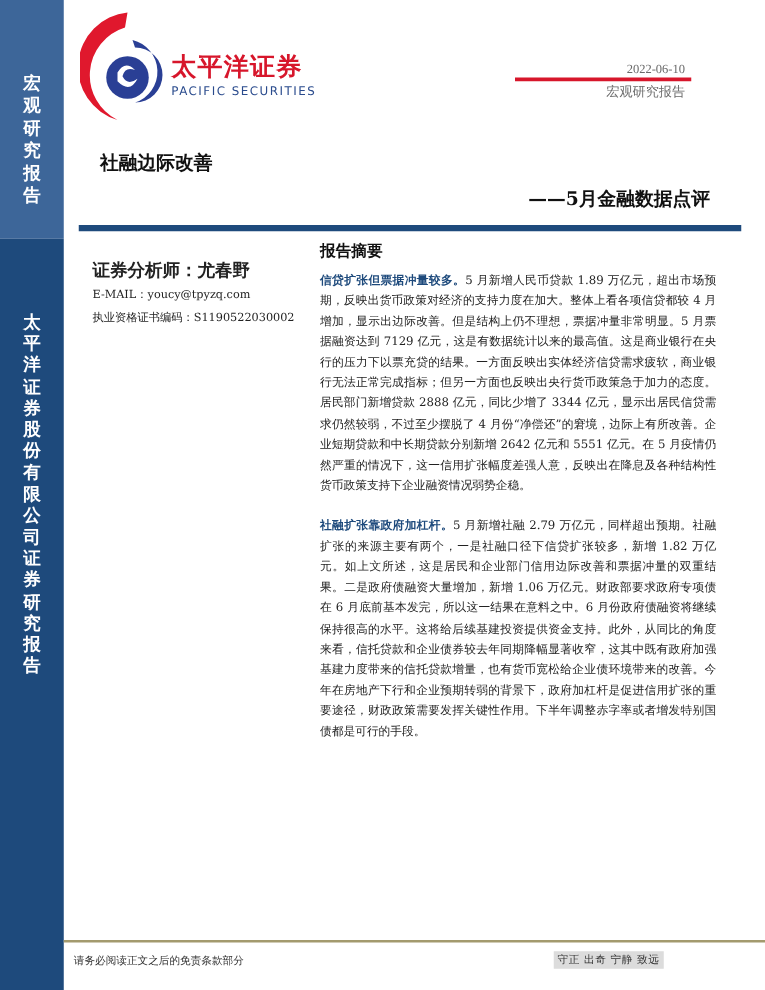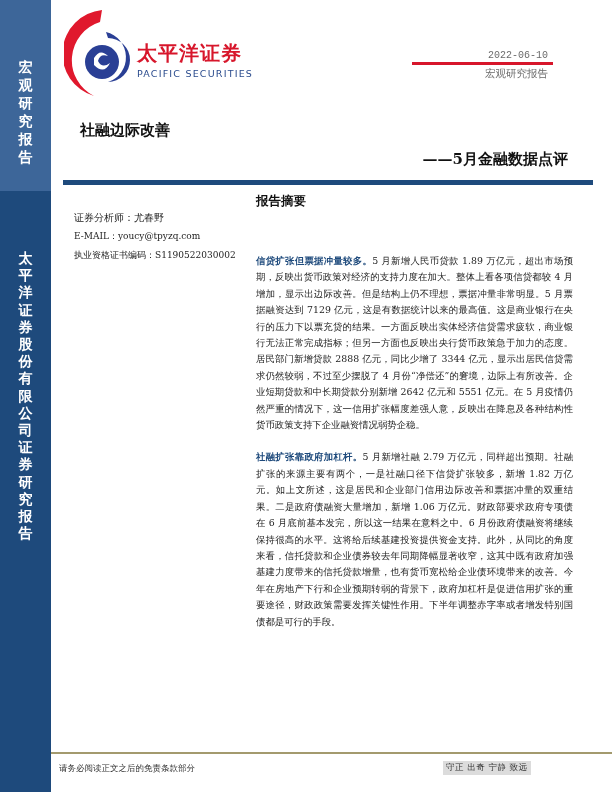--- a/index.html
+++ b/index.html
@@ -30,21 +30,21 @@
       font-size: 20px; color: #d7162b; letter-spacing: 1px;
     }
     .brand-en {
       position: absolute; left: 137px; top: 68px;
       font-family: "DejaVu Sans", sans-serif; font-size: 9.5px;
       color: #2a4b8d; letter-spacing: 1.2px;
     }
 
     .date {
       position: absolute; right: 64px; top: 50px;
-      font-family: Liberation Mono, monospace; font-size: 10px; color: #6a6a6a; margin-left: 24px;
+      font-family: Liberation Serif, serif; font-size: 10px; color: #6a6a6a; margin-left: 24px;
     }
     .red-rule {
       position: absolute; left: 412px; top: 62px; width: 141px; height: 3px;
       background: #d7162b;
     }
     .report-type {
       position: absolute; right: 64px; top: 67px;
       font-family: "DejaVu Sans", sans-serif; font-size: 10.5px; color: #6a6a6a;
     }
 
@@ -56,29 +56,29 @@
       position: absolute; right: 44px; top: 150px;
       font-size: 15px; font-weight: bold; color: #111;
     }
     .blue-rule {
       position: absolute; left: 63px; top: 180px; width: 530px; height: 5px;
       background: #1e4a7c;
     }
 
     .analyst { position: absolute; left: 74px; top: 208px; font-size: 9px; color: #222; }
     .analyst .row { height: 19px; line-height: 19px; }
-    .analyst .name { font-weight: normal; font-size: 10px; }
+    .analyst .name { font-weight: bold; font-size: 14px; }
 
     .summary-head {
       position: absolute; left: 256px; top: 193px;
       font-size: 12.5px; font-weight: bold; color: #111;
     }
     .content {
       position: absolute; left: 256px; top: 217px; width: 317px;
-      font-size: 9.4px; line-height: 16.4px; color: #222; text-align: justify; margin-top: 36px;
+      font-size: 9.4px; line-height: 16.4px; color: #222; text-align: justify;
     }
     .content p { margin-bottom: 16px; }
     .content .hl { color: #1e4a7c; font-weight: bold; }
 
     .footer-rule {
       position: absolute; left: 51px; top: 752px; width: 561px; height: 2px;
       background: #a39a6e;
     }
     .footer-left {
       position: absolute; left: 59px; top: 763px;

